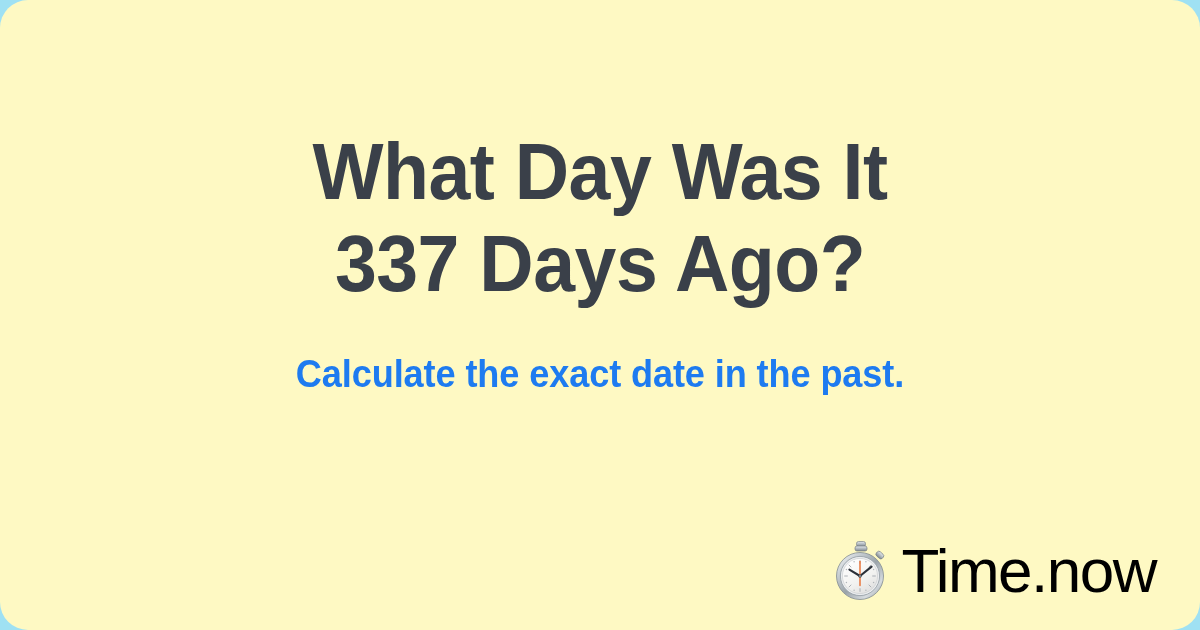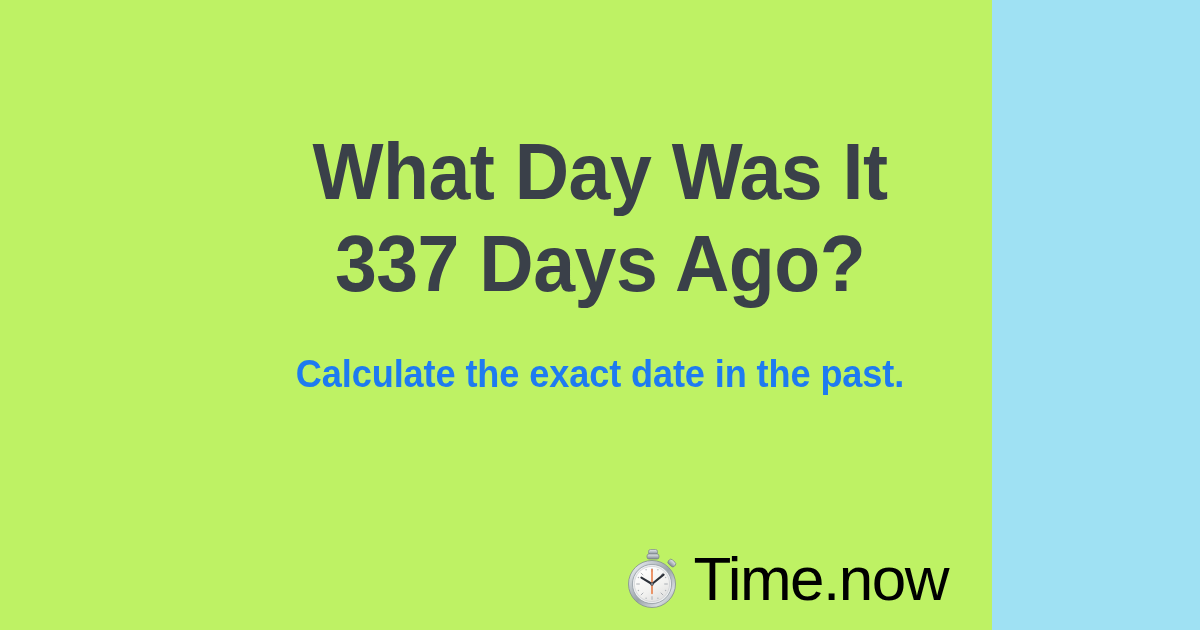--- a/index.html
+++ b/index.html
@@ -11,24 +11,25 @@
     width: 1200px;
     height: 630px;
     overflow: hidden;
     background: #9fe1f3;
     font-family: "Liberation Sans", "DejaVu Sans", sans-serif;
     -webkit-font-smoothing: antialiased;
   }
 
   .card {
     position: relative;
-    width: 992px;
+    width: 1200px;
     height: 630px;
-    background: #bef264;
+    background: #fef9c3;
     box-sizing: border-box;
+    border-radius: 28px;
   }
 
   
   .headline {
     position: absolute;
     left: 0;
     top: 126px;
     width: 1200px;
     text-align: center;
     color: #3a4049;
@@ -60,21 +61,21 @@
     letter-spacing: -0.1px;
     transform: scaleX(0.95);
     transform-origin: 600px 0;
     white-space: nowrap;
   }
 
   
   .brand {
     position: absolute;
     right: 44px;
-    bottom: 20px;
+    bottom: 28px;
     display: flex;
     align-items: center;
     gap: 12px;
     height: 62px;
   }
   .brand-name {
     color: #000000;
     font-family: "Liberation Sans", "DejaVu Sans", sans-serif;
     font-weight: 500;
     font-size: 62px;

